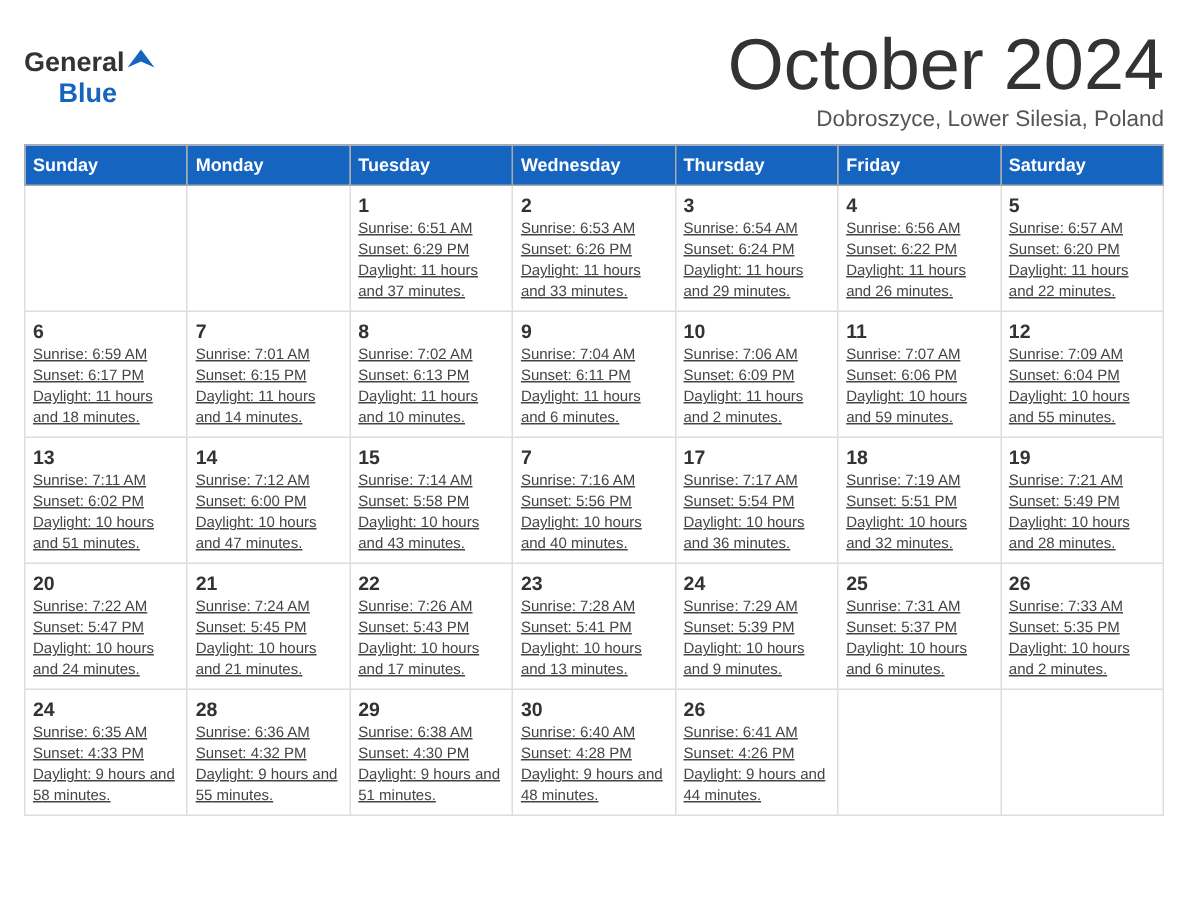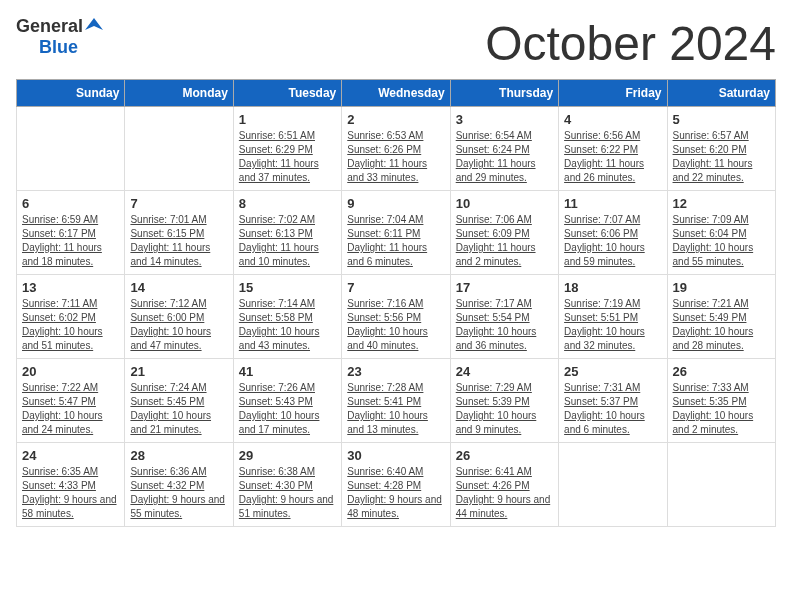--- a/index.html
+++ b/index.html
@@ -6,21 +6,21 @@
     body {
       font-family: Arial, sans-serif;
       background: #fff;
       width: 792px;
       min-height: 612px;
       padding: 16px;
     }
     .header-area {
       display: flex;
       justify-content: space-between;
-      align-items: flex-start;
+      align-items: center;
       margin-bottom: 8px;
     }
     .logo {
       display: flex;
       flex-direction: column;
       align-items: flex-start;
     }
     .logo-general {
       font-size: 18px;
       font-weight: bold;
@@ -49,21 +49,21 @@
       color: #555;
     }
     table {
       width: 100%;
       border-collapse: collapse;
       table-layout: fixed;
     }
     th {
       background-color: #1565c0;
       color: #fff;
-      text-align: right;
+      text-align: left;
       padding: 6px 5px;
       font-size: 12px;
       font-weight: bold;
       border: 1px solid #aaa;
     }
     td {
       vertical-align: top;
       padding: 5px 5px;
       border: 1px solid #ddd;
       font-size: 10.5px;
@@ -104,20 +104,21 @@
     <div class="logo-top-row">
       <span class="logo-general">General</span>
       <svg width="18" height="18" viewBox="0 0 18 18" style="margin-left:2px;margin-top:-4px;">
         <polygon points="9,2 18,14 9,10 0,14" fill="#1565c0"></polygon>
       </svg>
     </div>
     <span class="logo-blue">Blue</span>
   </div>
   <div class="title-area">
     <div class="month-title">October 2024</div>
+    <div class="location-title">Dobroszyce, Lower Silesia, Poland</div>
   </div>
 </div>
 
 <table>
   <thead>
     <tr>
     <th>Sunday</th>
         <th>Monday</th>
         <th>Tuesday</th>
         <th>Wednesday</th>
@@ -214,21 +215,21 @@
       <tr class="week-row">
         <td>
           <span class="day-num">20</span>
           <div class="day-detail">Sunrise: 7:22 AM<br>Sunset: 5:47 PM<br>Daylight: 10 hours and 24 minutes.</div>
         </td>
         <td>
           <span class="day-num">21</span>
           <div class="day-detail">Sunrise: 7:24 AM<br>Sunset: 5:45 PM<br>Daylight: 10 hours and 21 minutes.</div>
         </td>
         <td>
-          <span class="day-num">41</span>
+          <span class="day-num">22</span>
           <div class="day-detail">Sunrise: 7:26 AM<br>Sunset: 5:43 PM<br>Daylight: 10 hours and 17 minutes.</div>
         </td>
         <td>
           <span class="day-num">23</span>
           <div class="day-detail">Sunrise: 7:28 AM<br>Sunset: 5:41 PM<br>Daylight: 10 hours and 13 minutes.</div>
         </td>
         <td>
           <span class="day-num">24</span>
           <div class="day-detail">Sunrise: 7:29 AM<br>Sunset: 5:39 PM<br>Daylight: 10 hours and 9 minutes.</div>
         </td>

